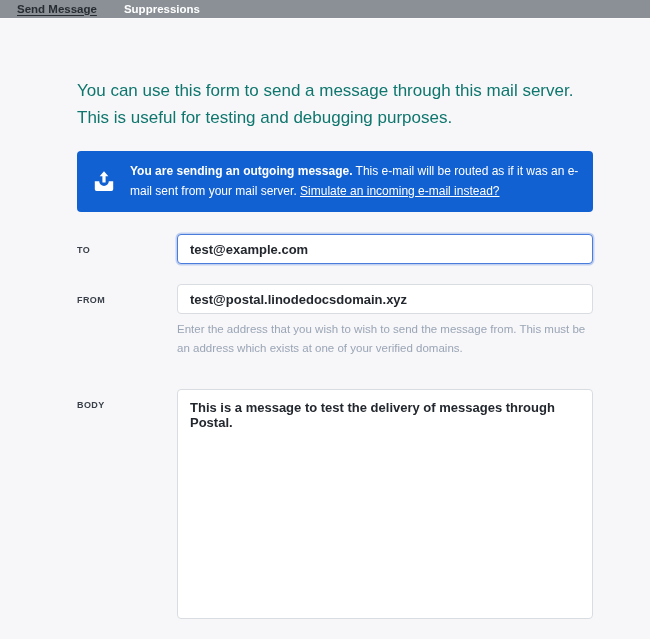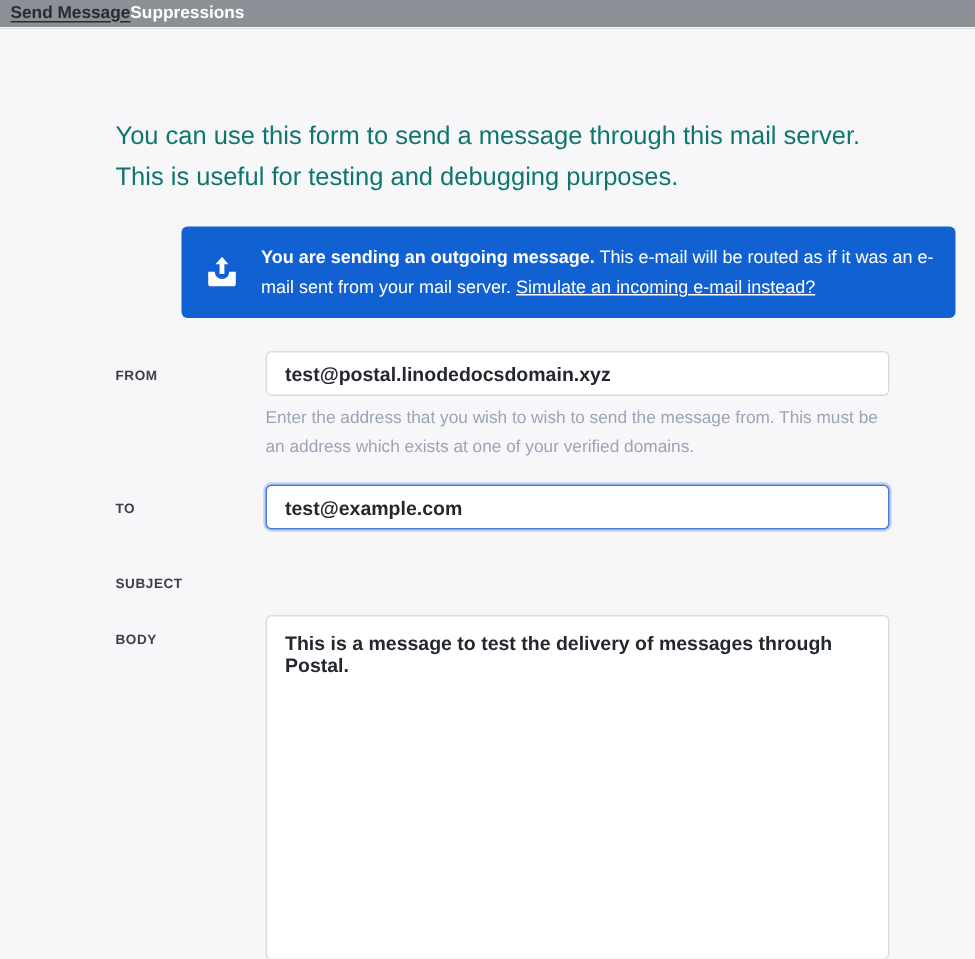--- a/index.html
+++ b/index.html
@@ -8,21 +8,22 @@
     background: #f7f7f9;
     font-family: "Liberation Sans", sans-serif;
   }
 
   
   .navbar {
     height: 19px;
     background: #8a9096;
     display: flex;
     align-items: center;
-    padding-left: 7px;
+    padding-left: 17px;
+    gap: 27px;
     border-bottom: 1px solid #fbfbfc;
   }
   .nav-tab {
     font-size: 11.5px;
     font-weight: bold;
     color: #ffffff;
     text-decoration: none;
     cursor: pointer;
     line-height: 19px;
   }
@@ -46,21 +47,20 @@
   
   .alert {
     width: 516px;
     background: #1261d2;
     border-radius: 4px;
     padding: 11px 14px;
     display: flex;
     align-items: center;
     color: #ffffff;
     margin-bottom: 22px;
-    margin-left: 44px;
   }
   .alert-icon { flex: 0 0 auto; margin-right: 13px; display: flex; }
   .alert-text {
     font-size: 12px;
     line-height: 1.65;
     width: 455px;
   }
   .alert-lead { font-weight: bold; }
   .alert-link {
     color: #ffffff;
@@ -137,37 +137,36 @@
   <div class="alert">
     <span class="alert-icon">
       <svg width="26" height="24" viewBox="0 0 24 24">
         <path d="M12 1.2 L7.7 6.2 h2.7 V12.6 h3.2 V6.2 h2.7 Z" fill="#ffffff"></path>
         <path d="M21.2 11.2 v8 a1.7 1.7 0 0 1 -1.7 1.7 H4.5 A1.7 1.7 0 0 1 2.8 19.2 v-8 h4.4 a4.8 4.8 0 0 0 9.6 0 Z" fill="#ffffff"></path>
       </svg>
     </span>
     <span class="alert-text"><span class="alert-lead">You are sending an outgoing message.</span><span> This e-mail will be routed as if it was an e-mail sent from your mail server. </span><a class="alert-link">Simulate an incoming e-mail instead?</a></span>
   </div>
 
+  <div class="form-row r-to">
+    <div class="form-label">TO</div>
+    <div class="field-col">
+      <input type="text" class="text-input focused" value="test@example.com" style="">
+    </div>
+  </div>
+
   <div class="form-row r-from">
     <div class="form-label">FROM</div>
     <div class="field-col">
       <input type="text" class="text-input" value="test@postal.linodedocsdomain.xyz" style="">
       <div class="help-text">Enter the address that you wish to wish to send the message from. This must be an address which exists at one of your verified domains.</div>
     </div>
   </div>
 
-  <div class="form-row r-to">
-    <div class="form-label">TO</div>
-    <div class="field-col">
-      <input type="text" class="text-input focused" value="test@example.com" style="">
-    </div>
-  </div>
-
   <div class="form-row r-subject">
-    <div class="form-label">SUBJECT</div>
   </div>
 
   <div class="form-row r-body">
     <div class="form-label">BODY</div>
     <div class="field-col">
       <textarea class="body-input" style="">This is a message to test the delivery of messages through Postal.</textarea>
     </div>
   </div>
 
 </div>

